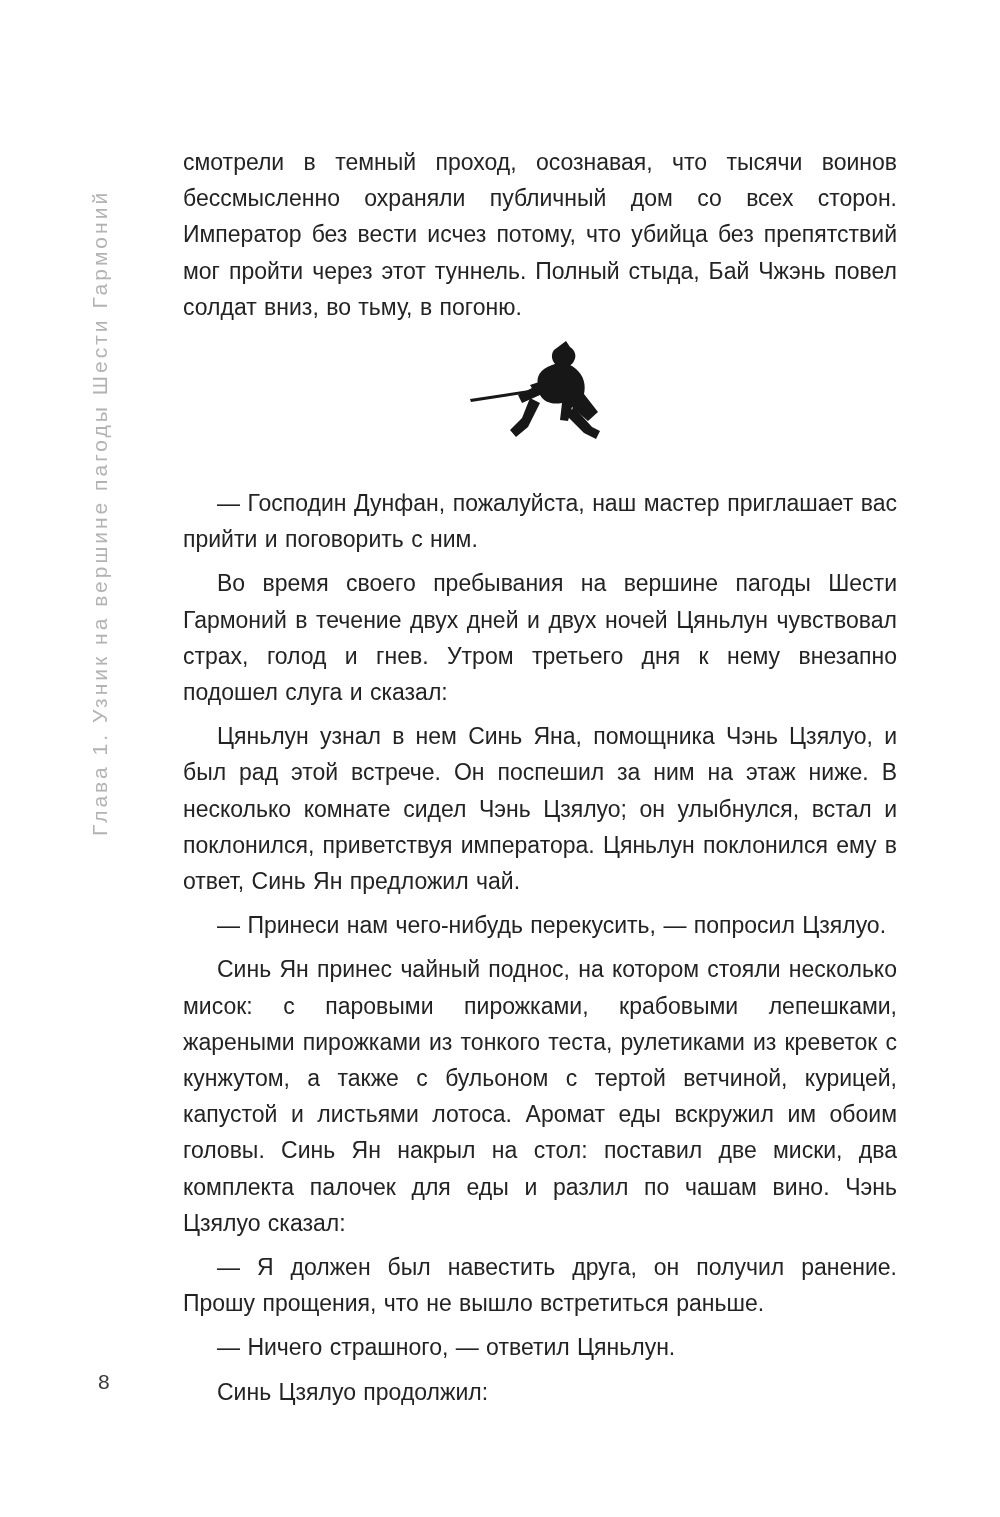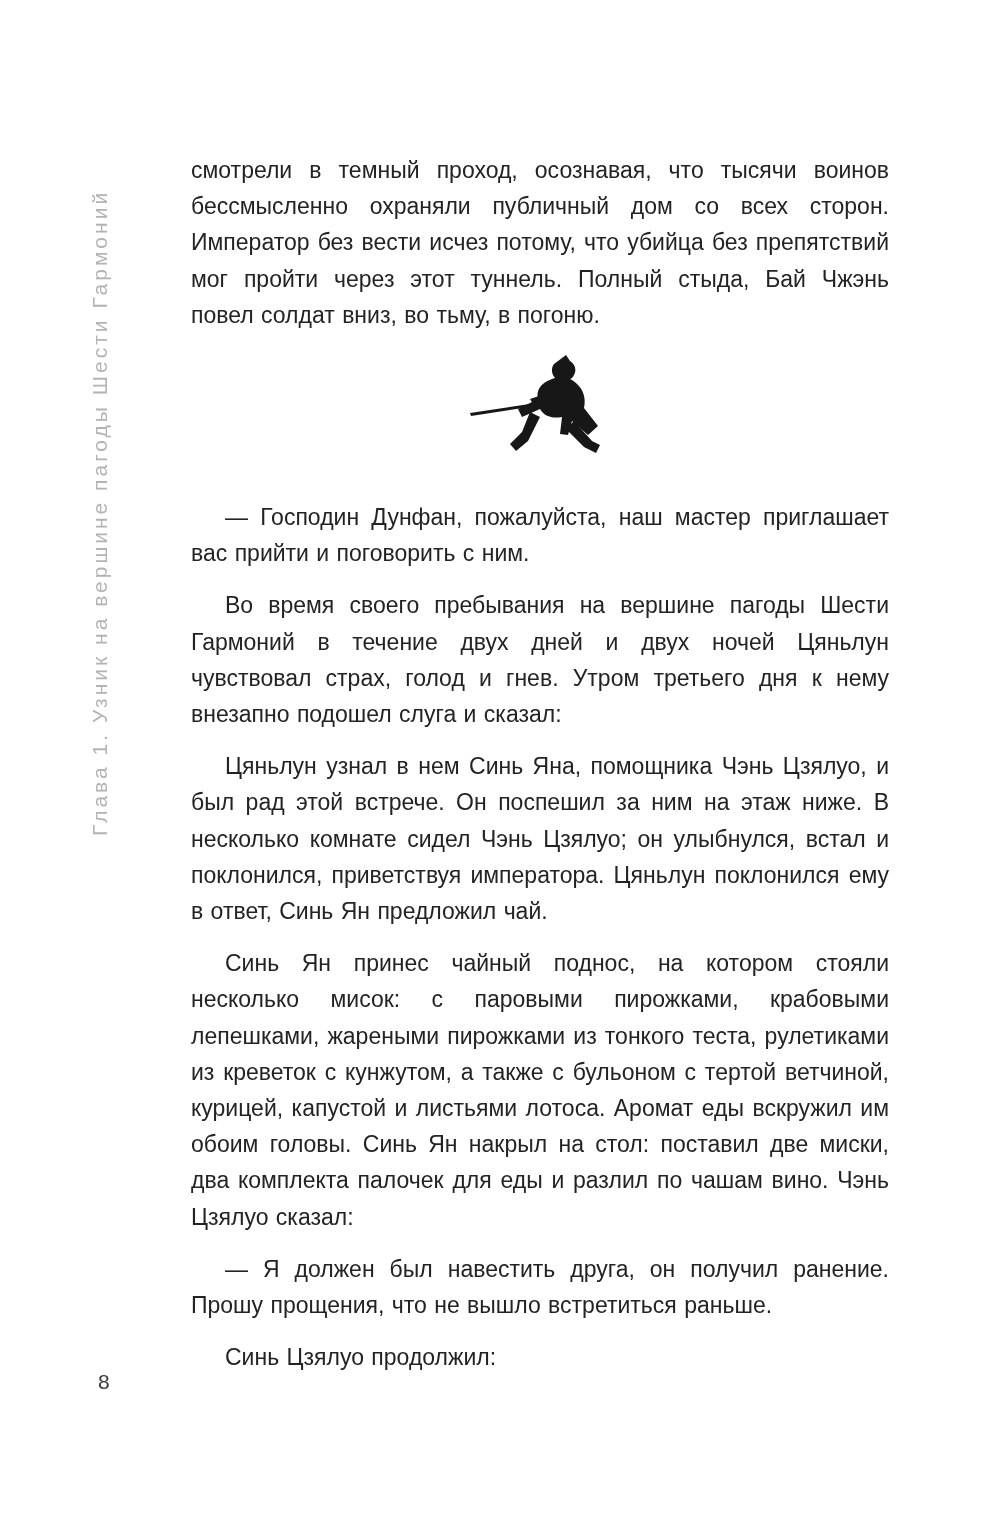--- a/index.html
+++ b/index.html
@@ -29,21 +29,21 @@
       left: 175px;
       top: 136px;
       width: 730px;
       font-size: 23px;
       line-height: 36.2px;
       text-align: justify;
       hyphens: auto;
       -webkit-hyphens: auto;
       word-spacing: 1px;
     }
-    .text-block p { margin: 16px; }
+    .text-block p { margin: 8px; }
     .text-block p.indent { text-indent: 34px; }
     .illustration {
       height: 112px;
       margin: 10px 0 38px 0;
       display: flex;
       align-items: center;
       justify-content: center;
     }
     .page-number {
       position: absolute;
@@ -73,21 +73,23 @@
           <path d="M82 26 c8 -4 18 -2 24 4 c8 7 10 16 8 25 l14 18 -10 9 -16 -14 -4 14 -8 -1 2 -17 c-10 2 -18 -1 -22 -8 l-18 8 -4 -8 20 -10 c-2 -8 2 -16 14 -20 z"></path>
           <path d="M70 64 l-12 24 -12 10 -6 -7 12 -12 8 -20 z"></path>
           <path d="M104 68 l18 20 8 4 -4 8 -12 -6 -18 -18 z"></path>
         </g>
       </svg>
     </div>
 
     <p class="indent">— Господин Дунфан, пожалуйста, наш мастер приглашает вас прийти и поговорить с ним.</p>
     <p class="indent">Во время своего пребывания на вершине пагоды Шести Гармоний в течение двух дней и двух ночей Цяньлун чувствовал страх, голод и гнев. Утром третьего дня к нему внезапно подошел слуга и сказал:</p>
     <p class="indent">Цяньлун узнал в нем Синь Яна, помощника Чэнь Цзялуо, и был рад этой встрече. Он поспешил за ним на этаж ниже. В несколько комнате сидел Чэнь Цзялуо; он улыбнулся, встал и поклонился, приветствуя императора. Цяньлун поклонился ему в ответ, Синь Ян предложил чай.</p>
+    <p class="indent">— Принеси нам чего-нибудь перекусить, — попросил Цзялуо.</p>
     <p class="indent">Синь Ян принес чайный поднос, на котором стояли несколько мисок: с паровыми пирожками, крабовыми лепешками, жареными пирожками из тонкого теста, рулетиками из креветок с кунжутом, а также с бульоном с тертой ветчиной, курицей, капустой и листьями лотоса. Аромат еды вскружил им обоим головы. Синь Ян накрыл на стол: поставил две миски, два комплекта палочек для еды и разлил по чашам вино. Чэнь Цзялуо сказал:</p>
     <p class="indent">— Я должен был навестить друга, он получил ранение. Прошу прощения, что не вышло встретиться раньше.</p>
+    <p class="indent">— Ничего страшного, — ответил Цяньлун.</p>
     <p class="indent">Синь Цзялуо продолжил:</p>
 
   </div>
 
   <div class="page-number">8</div>
 
 </div>
 
 </body></html>

